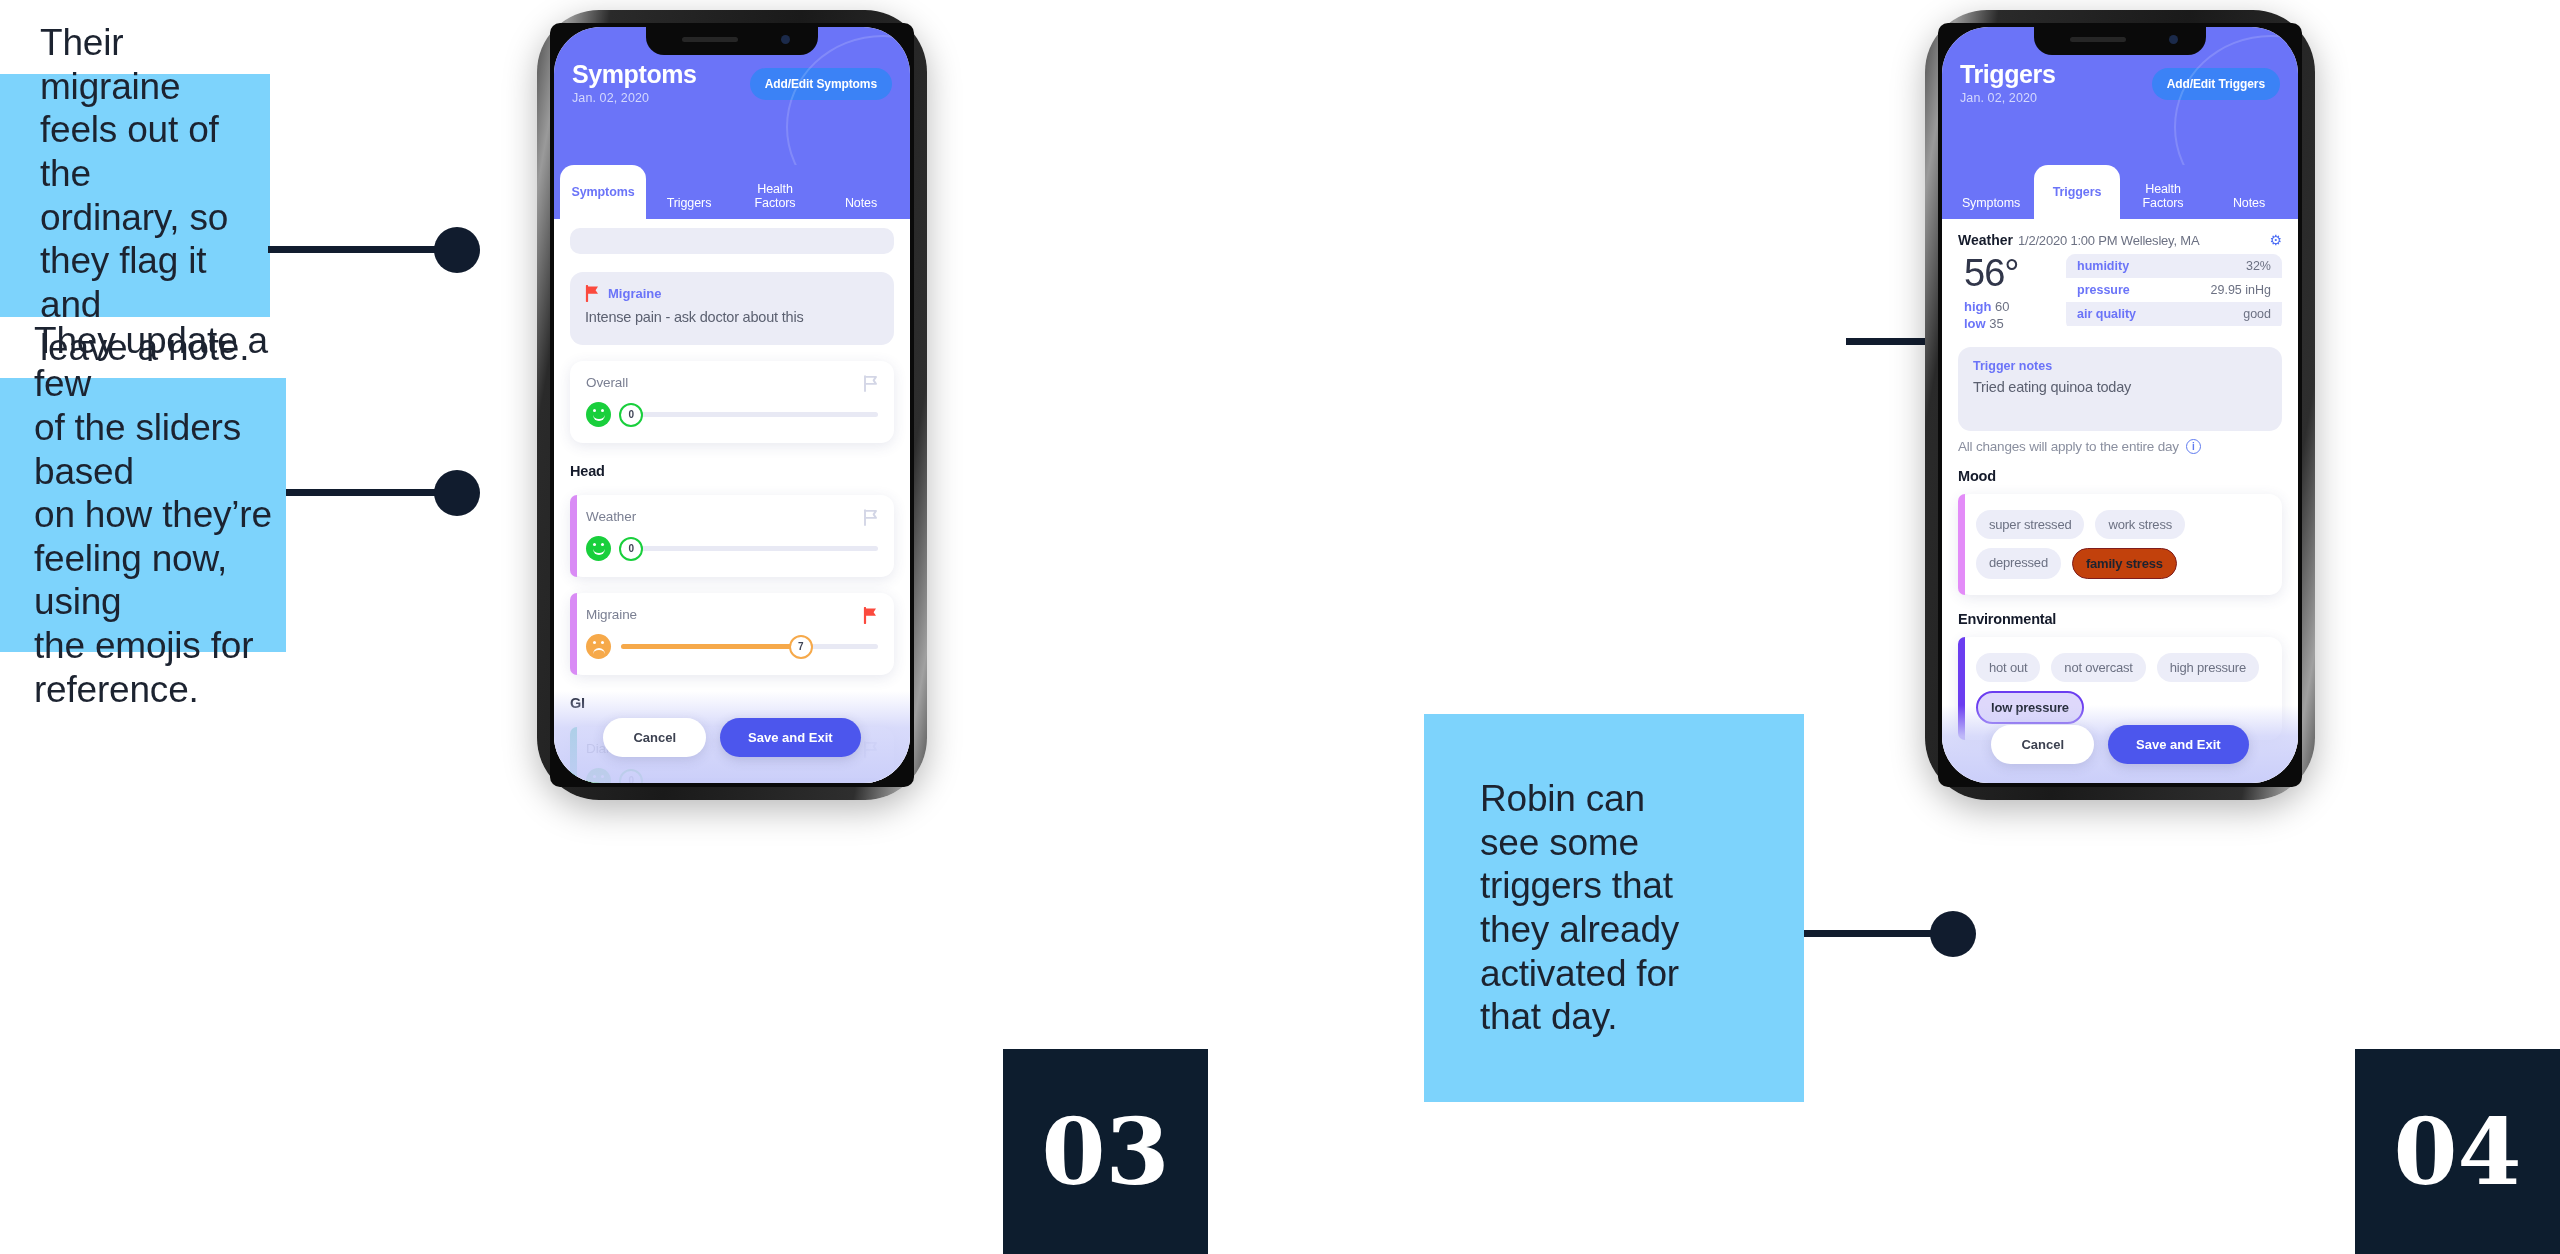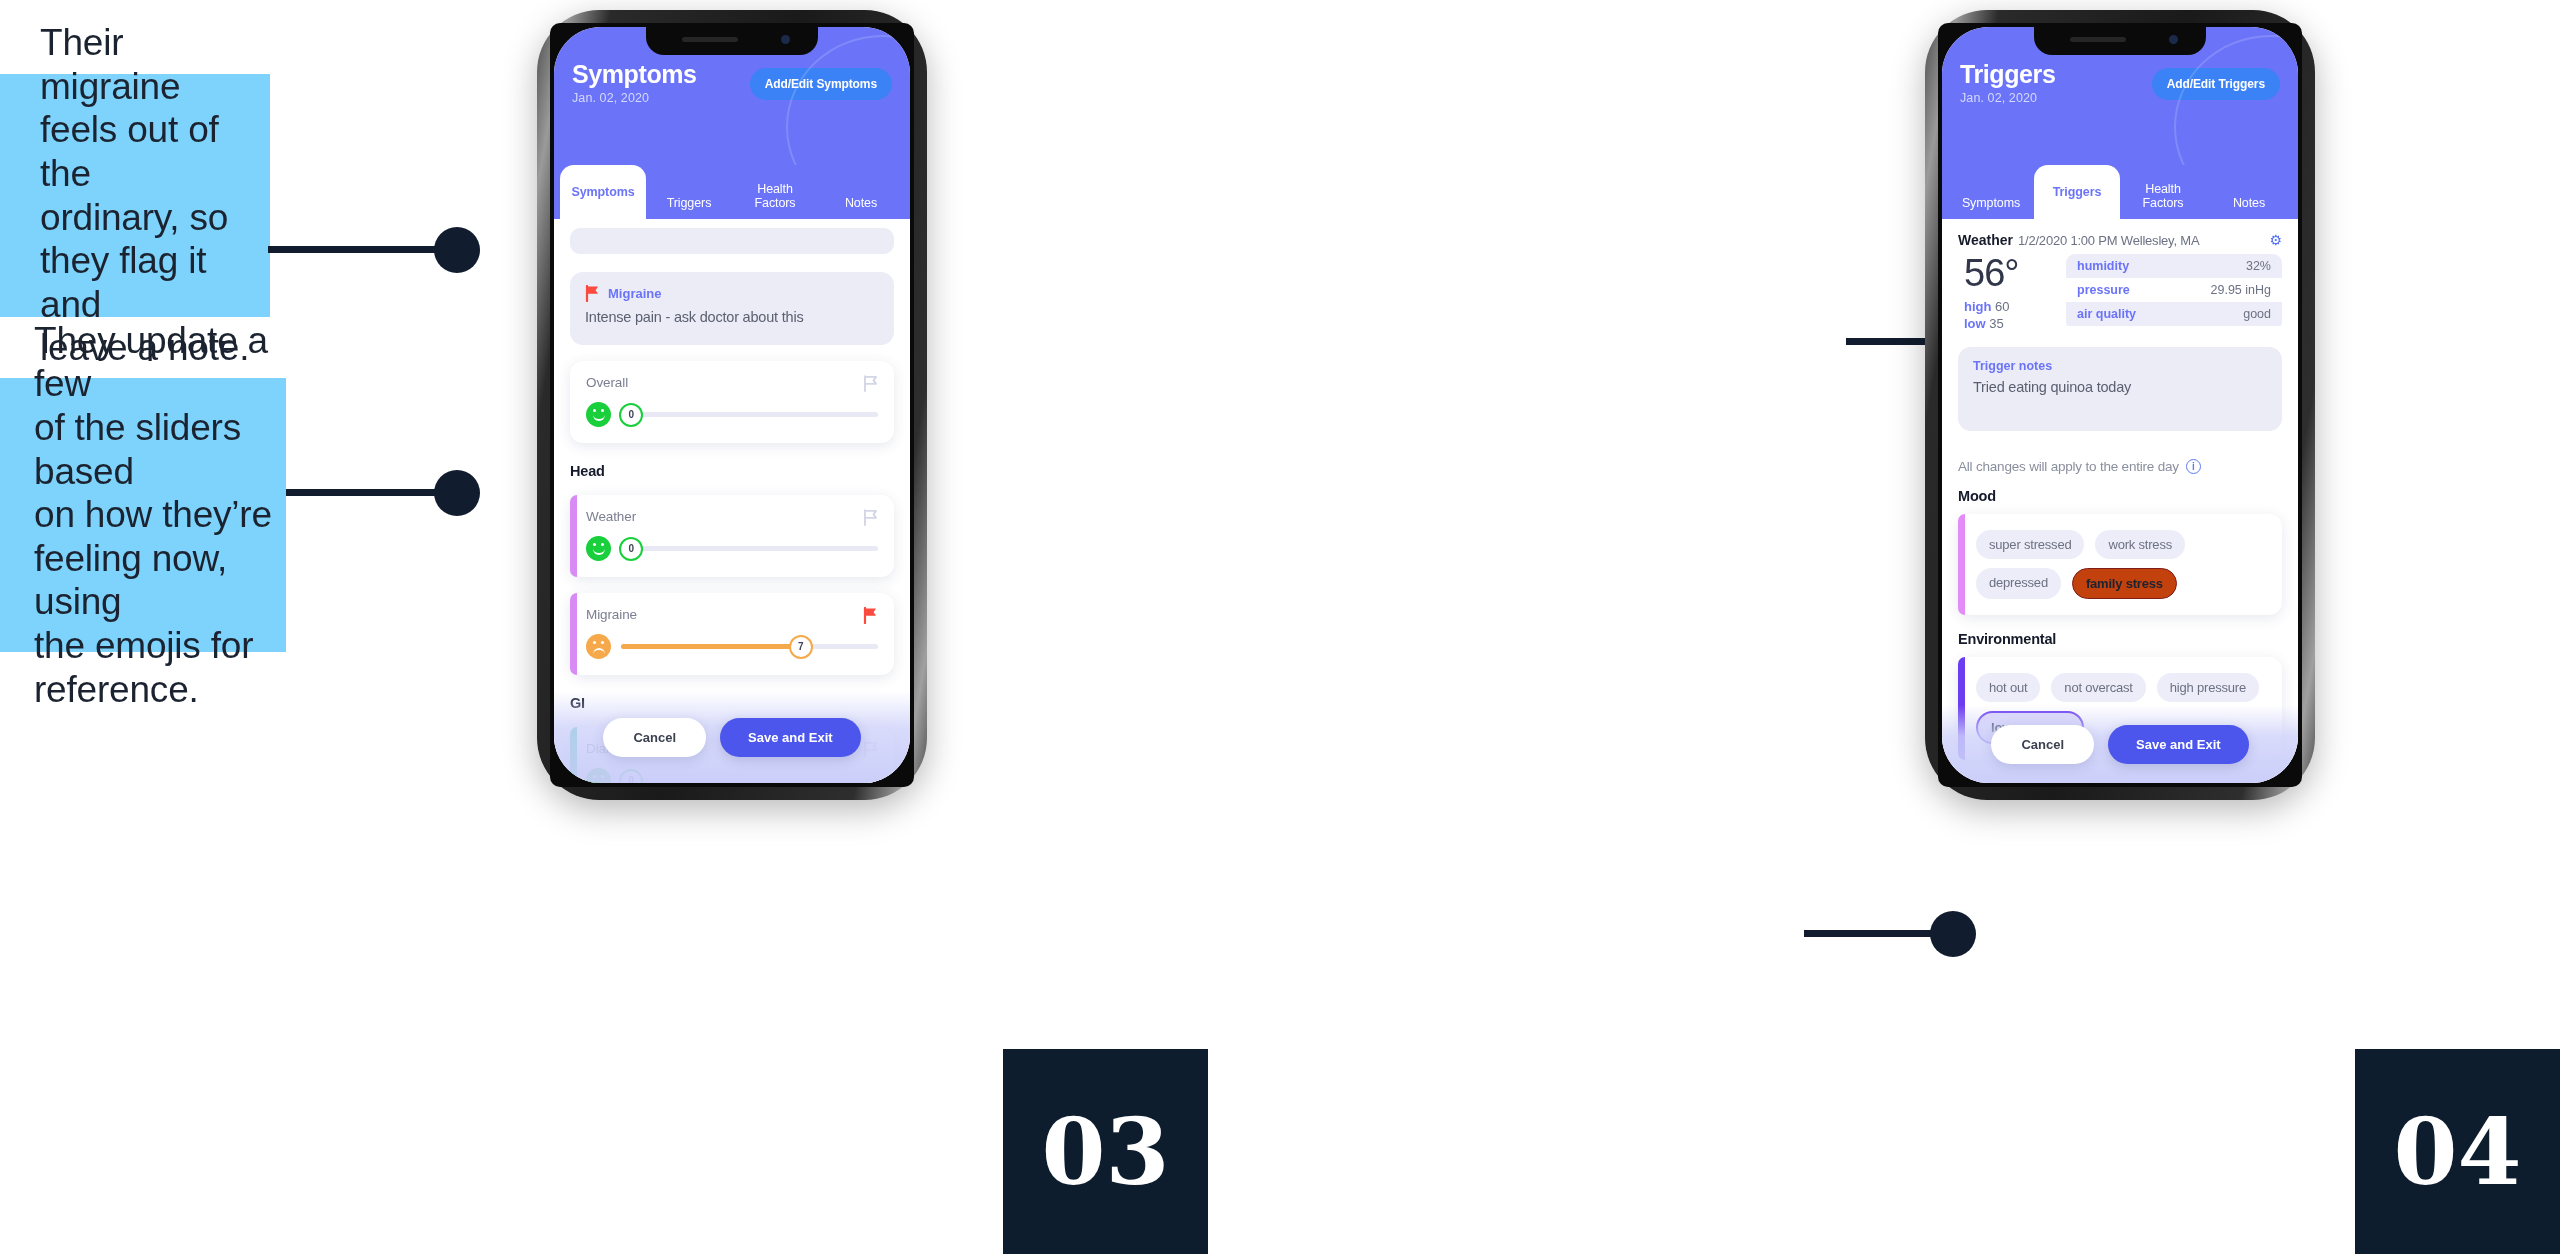--- a/index.html
+++ b/index.html
@@ -306,21 +306,21 @@
 
   .notes-card {
     background: #ebecf6; border-radius: 13px;
     margin-top: 16px; padding: 12px 15px 36px 15px;
   }
   .notes-card .nt { color: #6b74f8; font-size: 12.5px; font-weight: 700; }
   .notes-card .nb { color: #5b6070; font-size: 14.5px; margin-top: 6px; letter-spacing: -.2px; }
 
   .info-line {
     display: flex; align-items: center; gap: 7px;
-    color: #8a8f9f; font-size: 13.5px; margin-top: 28px; letter-spacing: -.2px;
+    color: #8a8f9f; font-size: 13.5px; margin-top: 8px; letter-spacing: -.2px;
   }
   .info-ico {
     width: 15px; height: 15px; border-radius: 50%;
     border: 1.6px solid #5f7bf0; color: #5f7bf0;
     font-size: 10px; font-weight: 700;
     display: flex; align-items: center; justify-content: center;
     line-height: 1;
   }
 
   .tag-card {
@@ -535,20 +535,28 @@
     </div>
   </div>
 
   <div class="badge" style="left:1003px; top:1049px;">
     <span>03</span>
   </div>
 
   <div class="conn" style="left:1846px; top:338px; width:190px;"></div>
   <div class="dot" style="left:2014px; top:319px;"></div>
 
+  <div class="callout" style="left:1424px; top:714px; width:380px; height:388px; padding-left:56px;">
+    <span class="ctext">Robin can
+see some
+triggers that
+they already
+activated for
+that day.</span>
+  </div>
   <div class="conn" style="left:1804px; top:930px; width:150px;"></div>
   <div class="dot" style="left:1930px; top:911px;"></div>
 
   <div class="phone" style="left:1925px; top:10px;">
     <div class="phone-inner">
       <div class="screen">
 
         <div class="notch">
           <span class="speaker"></span>
           <span class="cam"></span>

